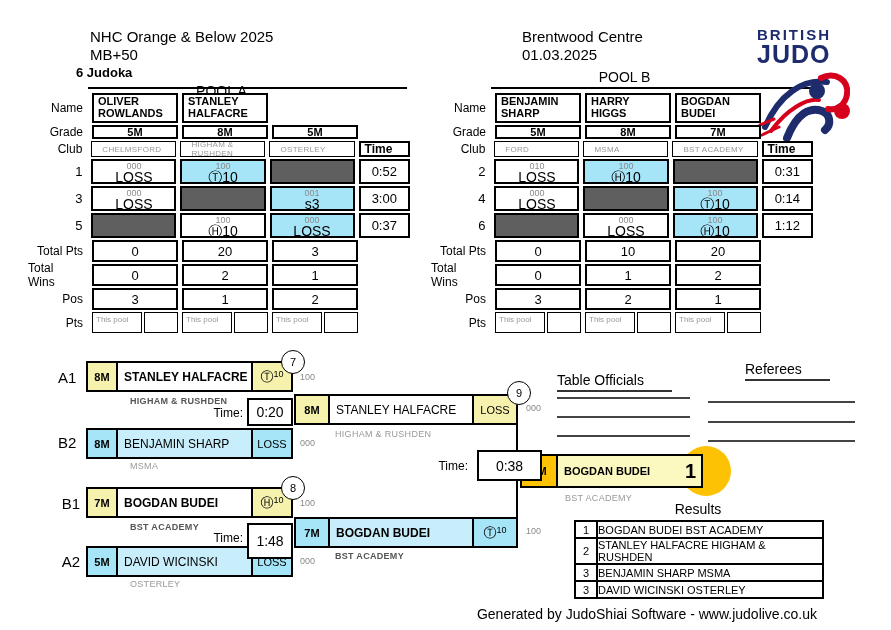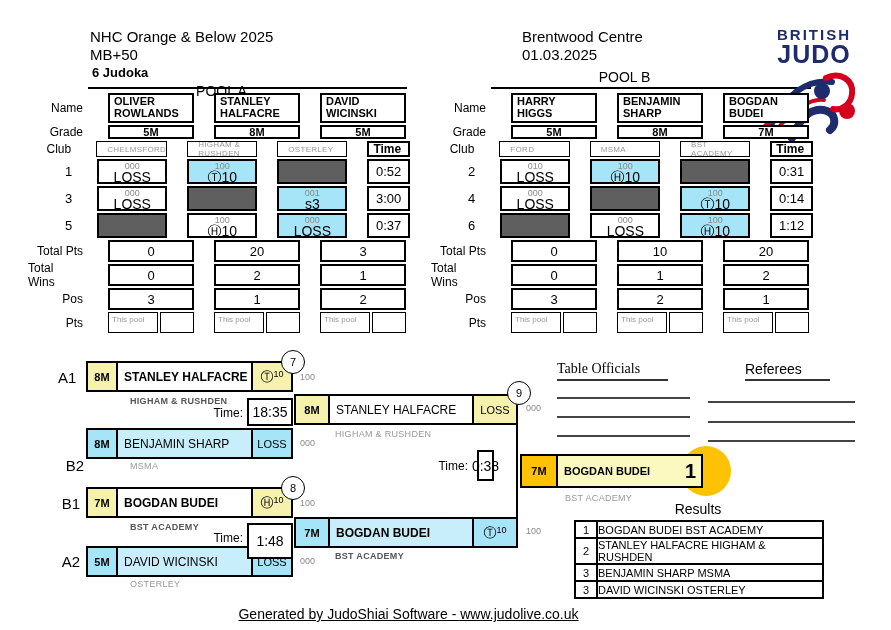--- a/index.html
+++ b/index.html
@@ -6,27 +6,27 @@
   #page{position:relative;width:891px;height:630px;background:#fff;overflow:hidden;
         font-family:"Liberation Sans",sans-serif;color:#000;}
 
   
   .h-title{position:absolute;font-size:15px;}
   .h-small{position:absolute;font-size:13px;font-weight:bold;}
   .pool-title{position:absolute;font-size:14px;text-align:center;}
   .pool-underline{position:absolute;height:2px;background:#000;}
 
   
-  .logo{position:absolute;left:757px;top:26px;width:114px;text-align:center;}
+  .logo{position:absolute;left:757px;top:26px;width:114px;}
   .logo .b1{font-size:15px;font-weight:bold;color:#1e2c6e;letter-spacing:2px;}
   .logo .b2{font-size:25px;font-weight:bold;color:#1e2c6e;letter-spacing:1px;line-height:22px;}
 
   
   .pool{position:absolute;top:93px;width:382px;}
-  .prow{display:flex;gap:20px;margin-bottom:2px;}
+  .prow{display:flex;gap:4px;margin-bottom:2px;}
   .plabel{width:60px;box-sizing:border-box;padding-right:5px;font-size:12px;
           display:flex;align-items:center;justify-content:flex-end;}
   .plabel.num{font-size:13px;}
   .pcell{width:86px;box-sizing:border-box;border:2px solid #000;background:#fff;}
   .namecell{height:30px;font-size:11px;font-weight:bold;padding:0 4px;line-height:12px;}
   .gradecell{height:14px;font-size:11px;font-weight:bold;display:flex;align-items:center;justify-content:center;}
   .clubcell{height:16px;border-width:1px;font-size:8px;color:#999;letter-spacing:.3px;
             display:flex;align-items:center;padding-left:10px;}
   .timehead{height:16px;width:52px;font-size:12px;font-weight:bold;display:flex;align-items:center;padding-left:4px;}
   .mcell{height:25px;text-align:center;}
@@ -77,30 +77,30 @@
   .oheading{position:absolute;font-size:14px;border-bottom:2px solid #333;padding:0 28px 2px 0;}
   .oline{position:absolute;height:2px;background:#444;}
 
   
   .res-title{position:absolute;left:574px;top:501px;width:248px;text-align:center;font-size:14px;}
   table.results{position:absolute;left:574px;top:520px;border-collapse:collapse;}
   table.results td{border:2px solid #000;font-size:11px;height:15px;padding:0;}
   td.rrank{width:20px;text-align:center;}
   td.rentry{width:224px;padding-left:4px;}
 
-  .footer{position:absolute;left:0;top:606px;width:817px;text-align:center;font-size:14px;text-decoration:underline;}
+  .footer{position:absolute;left:0;top:606px;width:817px;text-align:right;font-size:14px;}
 </style>
 </head>
 <body>
 
 <div id="page">
 
   <div class="h-title" style="left:90px;top:28px;">NHC Orange &amp; Below 2025</div>
   <div class="h-title" style="left:90px;top:46px;">MB+50</div>
-  <div class="h-small" style="left:92px;top:65px;">6 Judoka</div>
+  <div class="h-small" style="left:76px;top:65px;">6 Judoka</div>
   <div class="h-title" style="left:522px;top:28px;">Brentwood Centre</div>
   <div class="h-title" style="left:522px;top:46px;">01.03.2025</div>
 
   <div class="pool-title" style="left:90px;top:83px;width:263px;">POOL A</div>
   <div class="pool-underline" style="left:88px;top:87px;width:319px;"></div>
   <div class="pool-title" style="left:493px;top:69px;width:263px;">POOL B</div>
   <div class="pool-underline" style="left:491px;top:87px;width:320px;"></div>
 
   <div class="logo">
     <div class="b1">BRITISH</div>
@@ -120,24 +120,20 @@
     <div class="prow" style="height:30px;">
       <div class="plabel">Name</div>
       <div class="pcell namecell">
           <div>OLIVER</div>
           <div>ROWLANDS</div>
         </div>
       <div class="pcell namecell">
           <div>STANLEY</div>
           <div>HALFACRE</div>
         </div>
-      <div class="pcell namecell">
-          <div>DAVID</div>
-          <div>WICINSKI</div>
-        </div>
     </div>
     <div class="prow" style="height:14px;">
       <div class="plabel">Grade</div>
       <div class="pcell gradecell">5M</div>
       <div class="pcell gradecell">8M</div>
       <div class="pcell gradecell">5M</div>
     </div>
     <div class="prow" style="height:16px;">
       <div class="plabel">Club</div>
       <div class="pcell clubcell">CHELMSFORD</div>
@@ -216,26 +212,26 @@
           <div class="sub subl">This pool</div>
           <div class="sub subr"></div>
         </div>
     </div>
   </div>
 
   <div class="pool" style="left:431px;">
     <div class="prow" style="height:30px;">
       <div class="plabel">Name</div>
       <div class="pcell namecell">
+          <div>BENJAMIN</div>
+          <div>SHARP</div>
+        </div>
+      <div class="pcell namecell">
           <div>HARRY</div>
           <div>HIGGS</div>
-        </div>
-      <div class="pcell namecell">
-          <div>BENJAMIN</div>
-          <div>SHARP</div>
         </div>
       <div class="pcell namecell">
           <div>BOGDAN</div>
           <div>BUDEI</div>
         </div>
     </div>
     <div class="prow" style="height:14px;">
       <div class="plabel">Grade</div>
       <div class="pcell gradecell">5M</div>
       <div class="pcell gradecell">8M</div>
@@ -328,22 +324,22 @@
     <div class="bname bold">STANLEY HALFACRE</div>
     <div class="bresult">
         <span>Ⓣ</span>
         <span class="rsup">10</span>
       </div>
   </div>
   <div class="mcircle" style="left:281px;top:350px;">7</div>
   <div class="gscore" style="left:300px;top:372px;">100</div>
   <div class="bclub club-w" style="left:130px;top:396px;">HIGHAM &amp; RUSHDEN</div>
   <div class="tlabel" style="left:150px;top:406px;width:93px;">Time:</div>
-  <div class="tbox" style="left:247px;top:398px;width:46px;height:28px;">18:35</div>
-  <div class="slot" style="left:58px;top:434px;width:26px;text-align:right;margin-top:23px;">B2</div>
+  <div class="tbox" style="left:247px;top:398px;width:46px;height:28px;">0:20</div>
+  <div class="slot" style="left:58px;top:434px;width:26px;text-align:left;">B2</div>
   <div class="bbar side-b" style="left:86px;top:428px;width:207px;">
     <div class="bgrade">8M</div>
     <div class="bname">BENJAMIN SHARP</div>
     <div class="bresult" style="font-size:11px;">
         <span>LOSS</span>
       </div>
   </div>
   <div class="gscore" style="left:300px;top:438px;">000</div>
   <div class="bclub club-l" style="left:130px;top:461px;">MSMA</div>
 
@@ -377,41 +373,41 @@
     <div class="bgrade" style="width:32px;">8M</div>
     <div class="bname">STANLEY HALFACRE</div>
     <div class="bresult" style="width:42px;font-size:11px;">
         <span>LOSS</span>
       </div>
   </div>
   <div class="mcircle" style="left:507px;top:381px;">9</div>
   <div class="gscore" style="left:526px;top:403px;">000</div>
   <div class="bclub club-l" style="left:335px;top:429px;">HIGHAM &amp; RUSHDEN</div>
   <div class="tlabel" style="left:380px;top:459px;width:88px;">Time:</div>
-  <div class="tbox" style="left:477px;top:450px;width:17px;height:31px;">0:38</div>
+  <div class="tbox" style="left:477px;top:450px;width:65px;height:31px;">0:38</div>
   <div class="bbar side-b" style="left:294px;top:517px;width:224px;">
     <div class="bgrade" style="width:32px;">7M</div>
     <div class="bname bold">BOGDAN BUDEI</div>
     <div class="bresult" style="width:42px;">
         <span>Ⓣ</span>
         <span class="rsup">10</span>
       </div>
   </div>
   <div class="gscore" style="left:526px;top:526px;">100</div>
   <div class="bclub club-w" style="left:335px;top:551px;">BST ACADEMY</div>
 
   <div class="goldcirc"></div>
   <div class="wbar">
     <div class="wgrade">7M</div>
     <div class="wname">BOGDAN BUDEI</div>
     <div class="wpos">1</div>
   </div>
   <div class="bclub club-l" style="left:565px;top:493px;">BST ACADEMY</div>
 
-  <div class="oheading" style="left:557px;top:361px;font-family:Liberation Serif, serif;">Table Officials</div>
+  <div class="oheading" style="left:557px;top:372px;">Table Officials</div>
   <div class="oline" style="left:557px;top:397px;width:133px;"></div>
   <div class="oline" style="left:557px;top:416px;width:133px;"></div>
   <div class="oline" style="left:557px;top:435px;width:133px;"></div>
   <div class="oheading" style="left:745px;top:361px;">Referees</div>
   <div class="oline" style="left:708px;top:401px;width:147px;"></div>
   <div class="oline" style="left:708px;top:421px;width:147px;"></div>
   <div class="oline" style="left:708px;top:440px;width:147px;"></div>
 
   <div class="res-title">Results</div>
   <table class="results">

